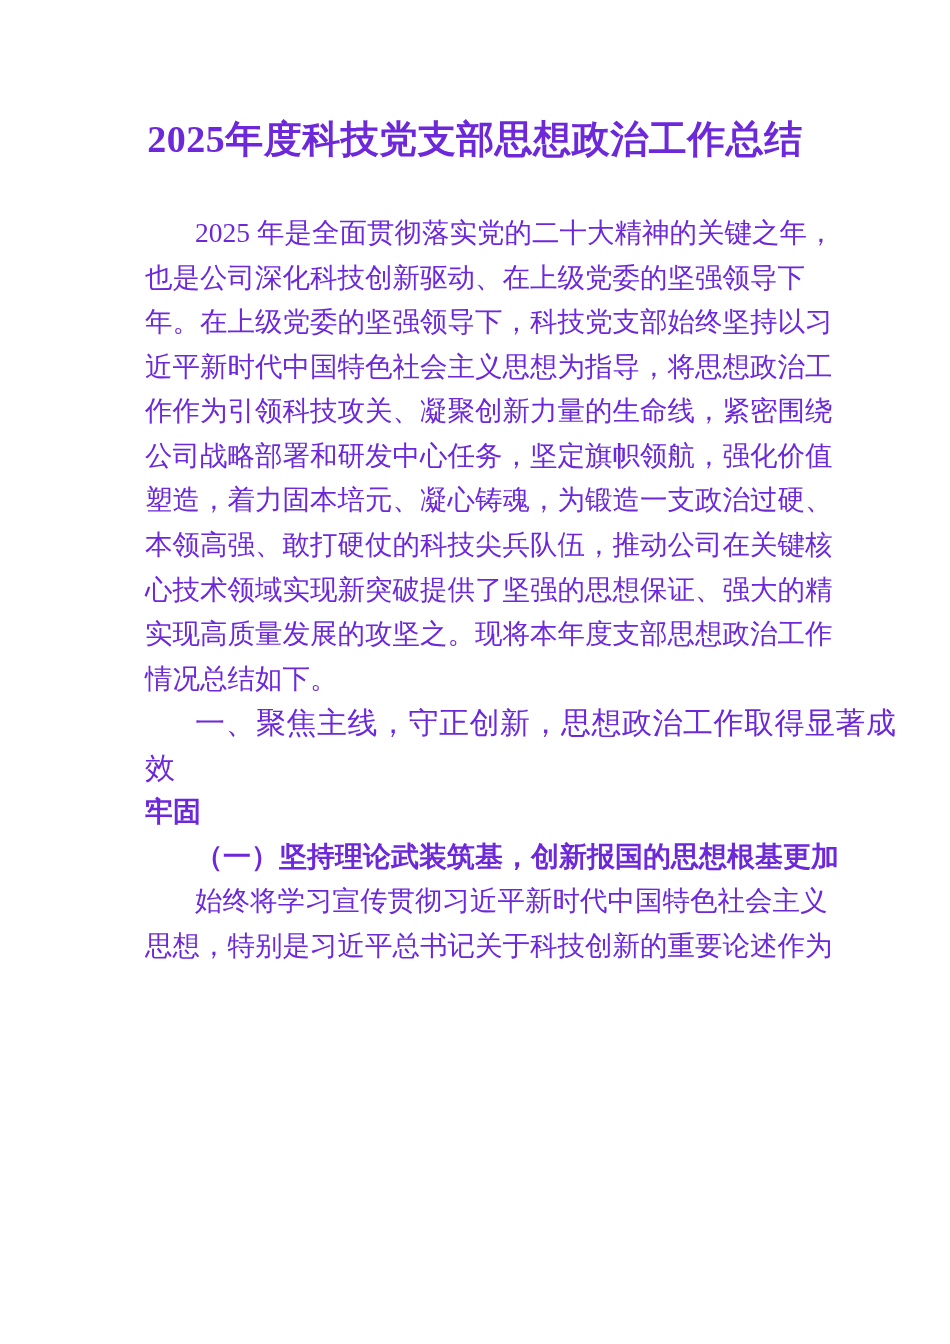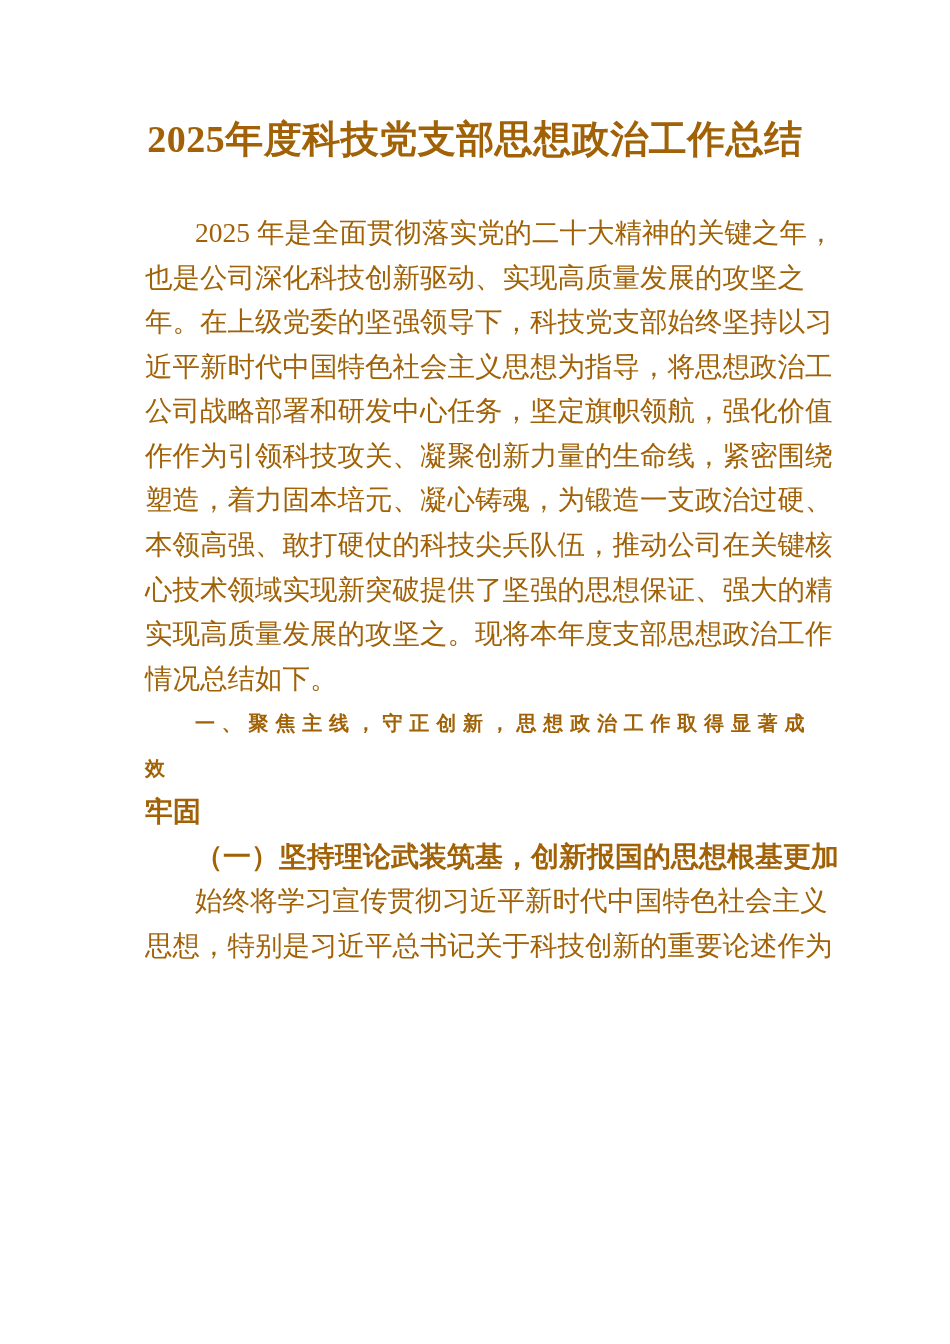--- a/index.html
+++ b/index.html
@@ -9,21 +9,21 @@
   }
   .page {
     position: relative;
     width: 950px;
     height: 1344px;
     margin: 0;
     background: #ffffff;
     box-sizing: border-box;
     padding: 111px 145px 0 145px;
     overflow: hidden;
-    color: #a16207;
+    color: #6d28d9;
     font-family: "Liberation Serif", "DejaVu Serif", serif;
   }
   .doc-title {
     margin: 0 0 44px 0;
     font-size: 38px;
     line-height: 56px;
     font-weight: bold;
     text-align: center;
     white-space: nowrap;
     font-family: "Liberation Serif", "DejaVu Serif", serif;
@@ -46,44 +46,44 @@
   .line.fill {
     text-align-last: justify;
   }
   .line.endline {
     text-align-last: left;
   }
   .line.indent {
     padding-left: 50px;
   }
   .block.heading1 .line {
-    font-weight: bold;
-    font-size: 20px;
+    font-weight: normal;
+    font-size: 30px;
     font-family: "Liberation Sans", "DejaVu Sans", sans-serif;
     letter-spacing: 0.5px;
   }
   .block.heading2 .line {
     font-weight: bold;
     font-size: 28px;
     font-family: "Liberation Serif", "DejaVu Serif", serif;
   }
 </style>
 </head>
 <body>
 
 <div class="page">
   <h1 class="doc-title">2025年度科技党支部思想政治工作总结</h1>
   <div class="doc-body">
       <div class="block paragraph">
         <div class="line indent fill">2025 年是全面贯彻落实党的二十大精神的关键之年，</div>
-        <div class="line fill">也是公司深化科技创新驱动、实现高质量发展的攻坚之</div>
+        <div class="line fill">也是公司深化科技创新驱动、在上级党委的坚强领导下</div>
         <div class="line fill">年。在上级党委的坚强领导下，科技党支部始终坚持以习</div>
         <div class="line fill">近平新时代中国特色社会主义思想为指导，将思想政治工</div>
+        <div class="line fill">作作为引领科技攻关、凝聚创新力量的生命线，紧密围绕</div>
         <div class="line fill">公司战略部署和研发中心任务，坚定旗帜领航，强化价值</div>
-        <div class="line fill">作作为引领科技攻关、凝聚创新力量的生命线，紧密围绕</div>
         <div class="line fill">塑造，着力固本培元、凝心铸魂，为锻造一支政治过硬、</div>
         <div class="line fill">本领高强、敢打硬仗的科技尖兵队伍，推动公司在关键核</div>
         <div class="line fill">心技术领域实现新突破提供了坚强的思想保证、强大的精</div>
         <div class="line fill">实现高质量发展的攻坚之。现将本年度支部思想政治工作</div>
         <div class="line endline">情况总结如下。</div>
       </div>
       <div class="block heading1">
         <div class="line indent fill">一、聚焦主线，守正创新，思想政治工作取得显著成</div>
         <div class="line endline">效</div>
       </div>

